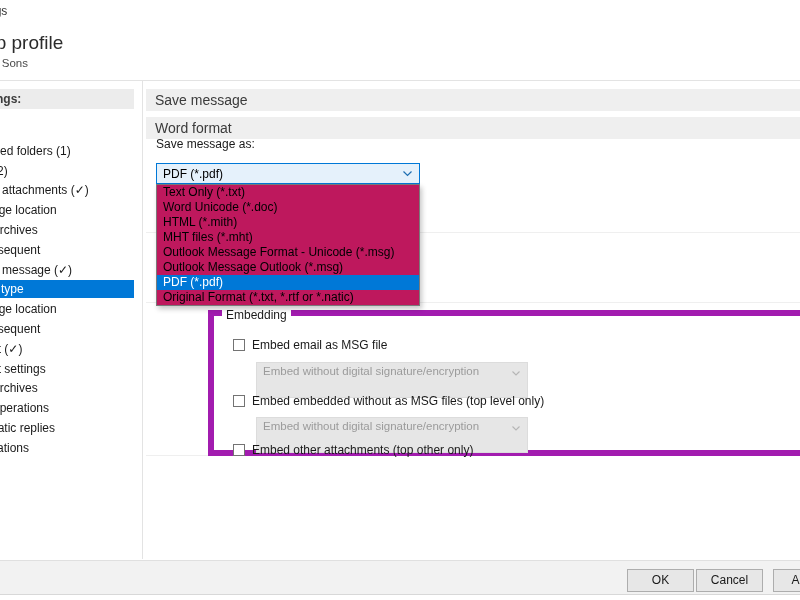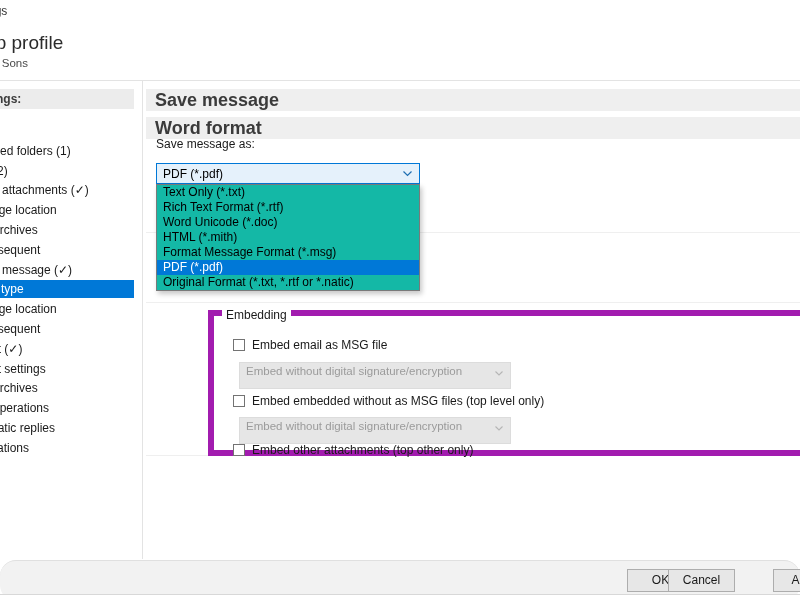--- a/index.html
+++ b/index.html
@@ -112,22 +112,22 @@
     left: 143px; top: 81px;
     width: 657px; height: 478px;
     background: #ffffff;
   }
   .panel-head {
     position: absolute;
     left: 3px;
     width: 654px;
     height: 22px;
     background: #efefef;
-    font-size: 18px;
-    font-weight: bold;
+    font-size: 14px;
+    font-weight: normal;
     color: #3b3b3b;
     line-height: 22px;
     padding-left: 9px;
     box-sizing: border-box;
   }
   #panel-head-1 { top: 8px; }
   #panel-head-2 { top: 36px; }
 
   .field-label {
     position: absolute;
@@ -158,21 +158,21 @@
     right: 6px; top: 4px;
     width: 11px; height: 11px;
   }
   #combo .chev svg { display: block; }
 
   
   #dropdown {
     position: absolute;
     left: 13px; top: 103px;
     width: 264px;
-    background: #14b8a6;
+    background: #be185d;
     border: 1px solid #7a7a7a;
     box-sizing: border-box;
     box-shadow: 2px 3px 5px rgba(0,0,0,0.22);
     z-index: 40;
     padding: 0;
   }
   .dd-item {
     height: 15px;
     line-height: 15px;
     font-size: 12px;
@@ -234,22 +234,22 @@
     position: absolute;
     left: 19px; top: 0;
     font-size: 12px;
     color: #1a1a1a;
     white-space: nowrap;
     line-height: 14px;
   }
 
   .sub-combo {
     position: absolute;
-    left: 25px;
-    width: 272px; height: 27px;
+    left: 42px;
+    width: 272px; height: 36px;
     background: #e6e6e6;
     border: 1px solid #dcdcdc;
     box-sizing: border-box;
   }
   .sub-combo .sc-text {
     position: absolute;
     left: 6px; top: 2px;
     font-size: 11.5px;
     color: #9b9b9b;
     white-space: nowrap;
@@ -260,37 +260,36 @@
     width: 10px; height: 10px;
   }
 
   
   #footer {
     position: absolute;
     left: 0; top: 560px;
     width: 800px; height: 40px;
     background: #f2f2f2;
     border-top: 1px solid #e0e0e0;
-    border-radius: 16px;
   }
   .btn {
     position: absolute;
     top: 8px;
     height: 23px;
     line-height: 21px;
     text-align: center;
     font-size: 12px;
     color: #1a1a1a;
     background: #e7e7e7;
     border: 1px solid #adadad;
     box-sizing: border-box;
     cursor: default;
   }
   #btn-ok     { left: 627px; width: 67px; }
-  #btn-cancel { left: 668px; width: 67px; }
+  #btn-cancel { left: 696px; width: 67px; }
   #btn-apply  { left: 773px; width: 67px; }
 
   #bottom-strip {
     position: absolute;
     left: 0; top: 594px;
     width: 800px; height: 6px;
     background: #ffffff;
     border-top: 1px solid #d8d8d8;
   }
 </style>
@@ -380,24 +379,25 @@
       <span class="combo-text">PDF (*.pdf)</span>
       <span class="chev">
         <svg width="11" height="11" viewBox="0 0 11 11">
           <path d="M1.5 3.5 L5.5 7.5 L9.5 3.5" stroke="#1f6fb2" stroke-width="1.2" fill="none"></path>
         </svg>
       </span>
     </div>
 
     <div id="dropdown">
         <div class="dd-item">Text Only (*.txt)</div>
-        <div class="dd-item">Rich Text Format (*.rtf)</div>
         <div class="dd-item">Word Unicode (*.doc)</div>
         <div class="dd-item">HTML (*.mith)</div>
-        <div class="dd-item">Format Message Format (*.msg)</div>
+        <div class="dd-item">MHT files (*.mht)</div>
+        <div class="dd-item">Outlook Message Format - Unicode (*.msg)</div>
+        <div class="dd-item">Outlook Message Outlook (*.msg)</div>
         <div class="dd-item sel">PDF (*.pdf)</div>
         <div class="dd-item">Original Format (*.txt, *.rtf or *.natic)</div>
       </div>
 
     <div id="grp-embedding">
       <span class="grp-title">Embedding</span>
 
       <div class="chk-row" style="top:22px;">
         <span class="chk-box"></span>
         <span class="chk-label">Embed email as MSG file</span>

